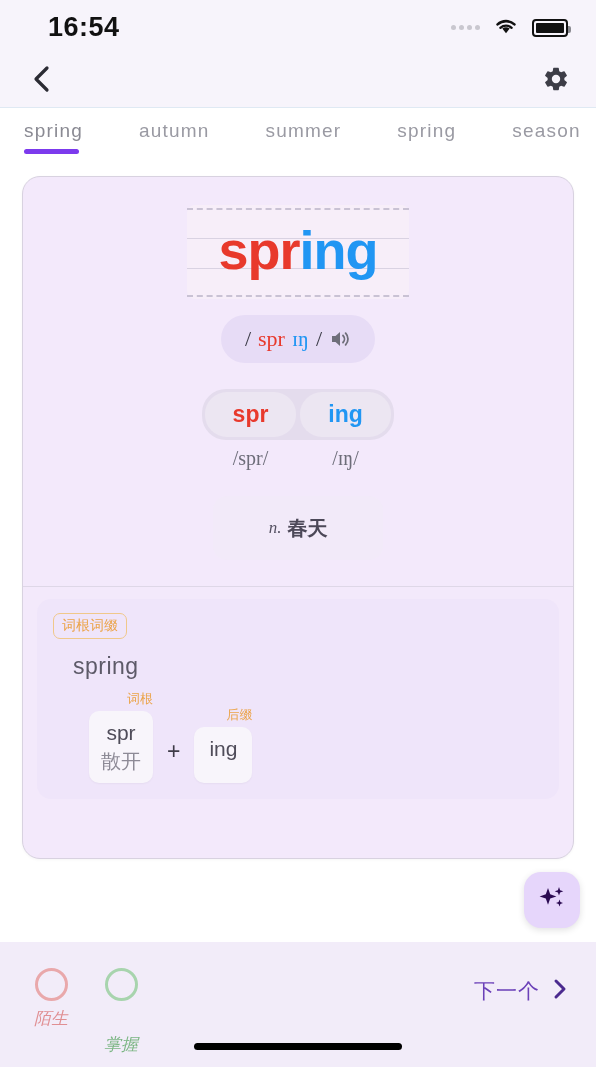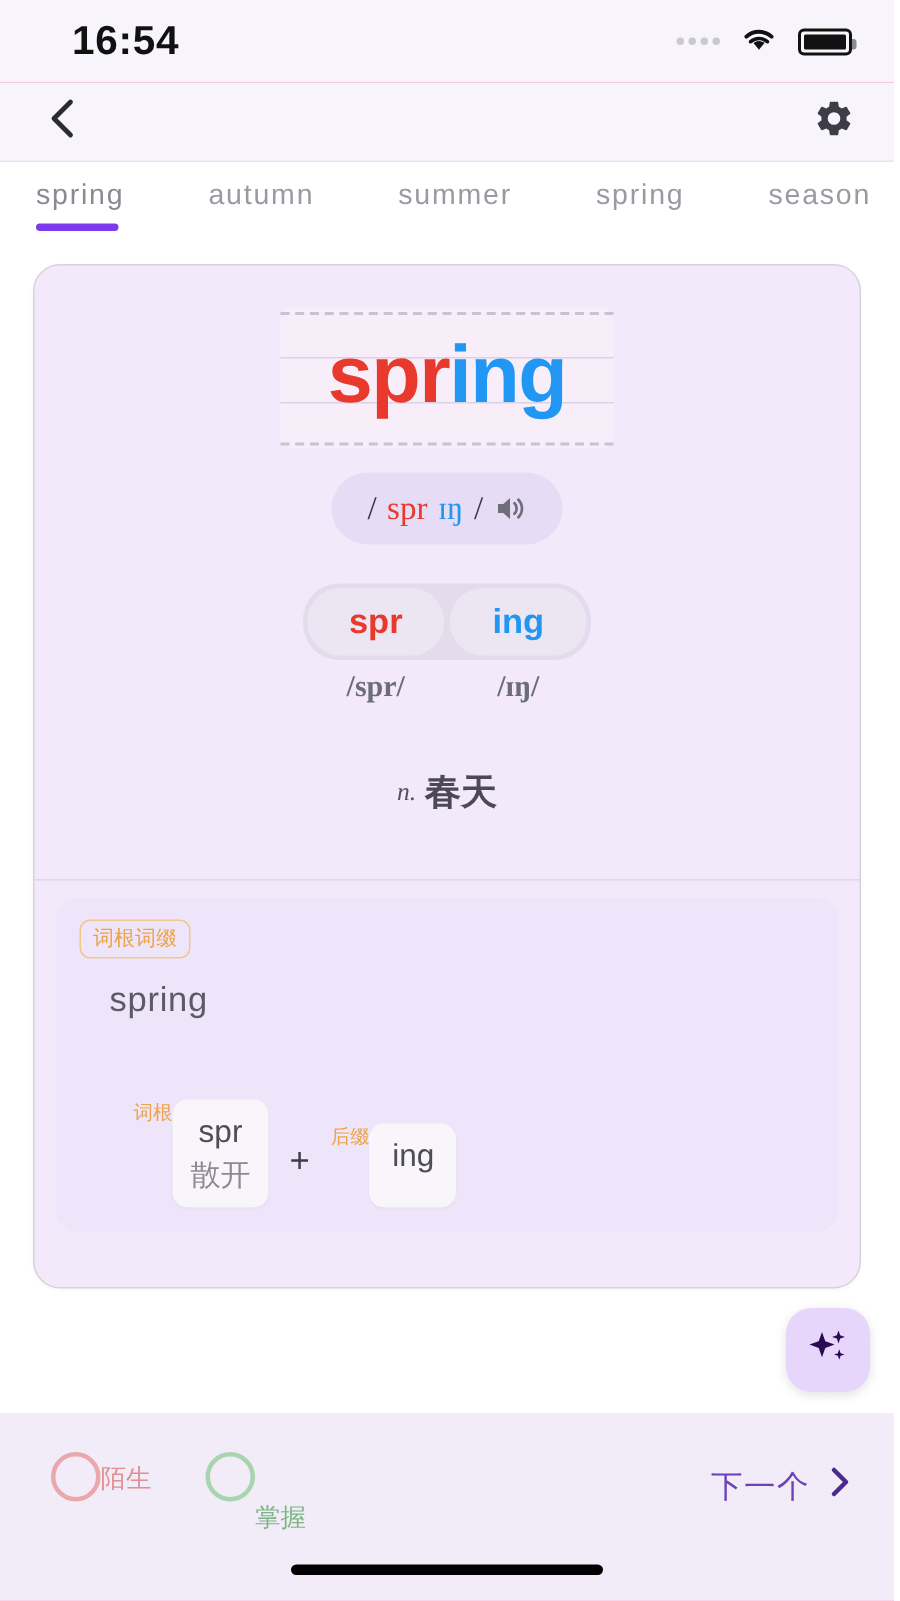--- a/index.html
+++ b/index.html
@@ -170,41 +170,41 @@
   }
   .syll {
     background: #ece6f2;
     border-radius: 22px;
     width: 91px; height: 45px;
     display: flex; align-items: center; justify-content: center;
     font-size: 23px; font-weight: bold;
     cursor: pointer;
   }
   .syll + .syll { margin-left: 4px; }
-  .syll-ipa-row { display: flex; margin-top: 7px; font-weight: bold; }
+  .syll-ipa-row { display: flex; margin-top: 7px; }
   .syll-ipa {
     width: 95px; text-align: center;
     font-family: "Liberation Serif", "DejaVu Serif", serif;
     font-size: 20px; color: #6d6d79;
   }
 
   
   .meaning-box {
     margin: 26px auto 0 auto;
     background: #f2eaf9;
     border-radius: 14px;
     width: 170px; height: 64px;
     display: flex; align-items: center; justify-content: center;
     gap: 6px;
   }
   .meaning-pos {
     font-family: "Liberation Serif", "DejaVu Serif", serif;
     font-style: italic; font-size: 17px; color: #565263;
   }
-  .meaning-text { font-size: 24px; font-weight: bold; color: #4c4858; }
+  .meaning-text { font-size: 20px; font-weight: bold; color: #4c4858; }
 
   
   .actions {
     margin-top: 32px;
     display: flex; justify-content: center; gap: 62px;
   }
   .btn-primary {
     background: #7b30c9;
     color: #ffffff;
     border-radius: 26px;
@@ -244,21 +244,21 @@
     padding-left: 20px;
     display: flex; align-items: baseline; gap: 14px;
   }
   .root-word { font-size: 23px; color: #5d5a68; letter-spacing: 0.5px; }
   .root-defs { font-size: 19px; color: #55515f; letter-spacing: 0.5px; }
   .morph-row {
     margin-top: 10px;
     padding-left: 36px;
     display: flex; align-items: flex-end; gap: 0;
   }
-  .morph-col { display: flex; flex-direction: row; align-items: flex-start; margin-top: 43px; }
+  .morph-col { display: flex; flex-direction: column; align-items: flex-end; }
   .morph-label { font-size: 13px; color: #eba44a; margin-bottom: 3px; }
   .morph-card {
     background: #f8f5fb;
     border-radius: 10px;
     min-width: 58px;
     padding: 10px 12px 8px 12px;
     display: flex; flex-direction: column; align-items: center;
     box-shadow: 0 1px 2px rgba(0,0,0,0.04);
     cursor: pointer;
   }
@@ -281,21 +281,21 @@
 
   
   .bottombar {
     height: 125px;
     background: #f2ecf9;
     display: flex; align-items: flex-start; justify-content: space-between;
     padding: 26px 28px 0 34px;
     flex: 0 0 auto;
   }
   .status-group { display: flex; gap: 36px; }
-  .status-item { display: flex; flex-direction: row; align-items: flex-start; cursor: pointer; }
+  .status-item { display: flex; flex-direction: column; align-items: flex-end; cursor: pointer; font-style: italic; }
   .ring { width: 33px; height: 33px; border-radius: 50%; border: 3px solid #e9a8ab; }
   .ring.gray { border-color: #8e8e92; position: relative; }
   .ring.gray::after {
     content: ""; position: absolute; left: 50%; top: 50%;
     width: 15px; height: 15px; border-radius: 50%;
     background: #9b9b9f; transform: translate(-50%,-50%);
   }
   .ring.green { border-color: #a8d4ae; }
   .status-label { margin-top: 6px; font-size: 17px; }
   .lbl-pink { color: #e08f93; }

